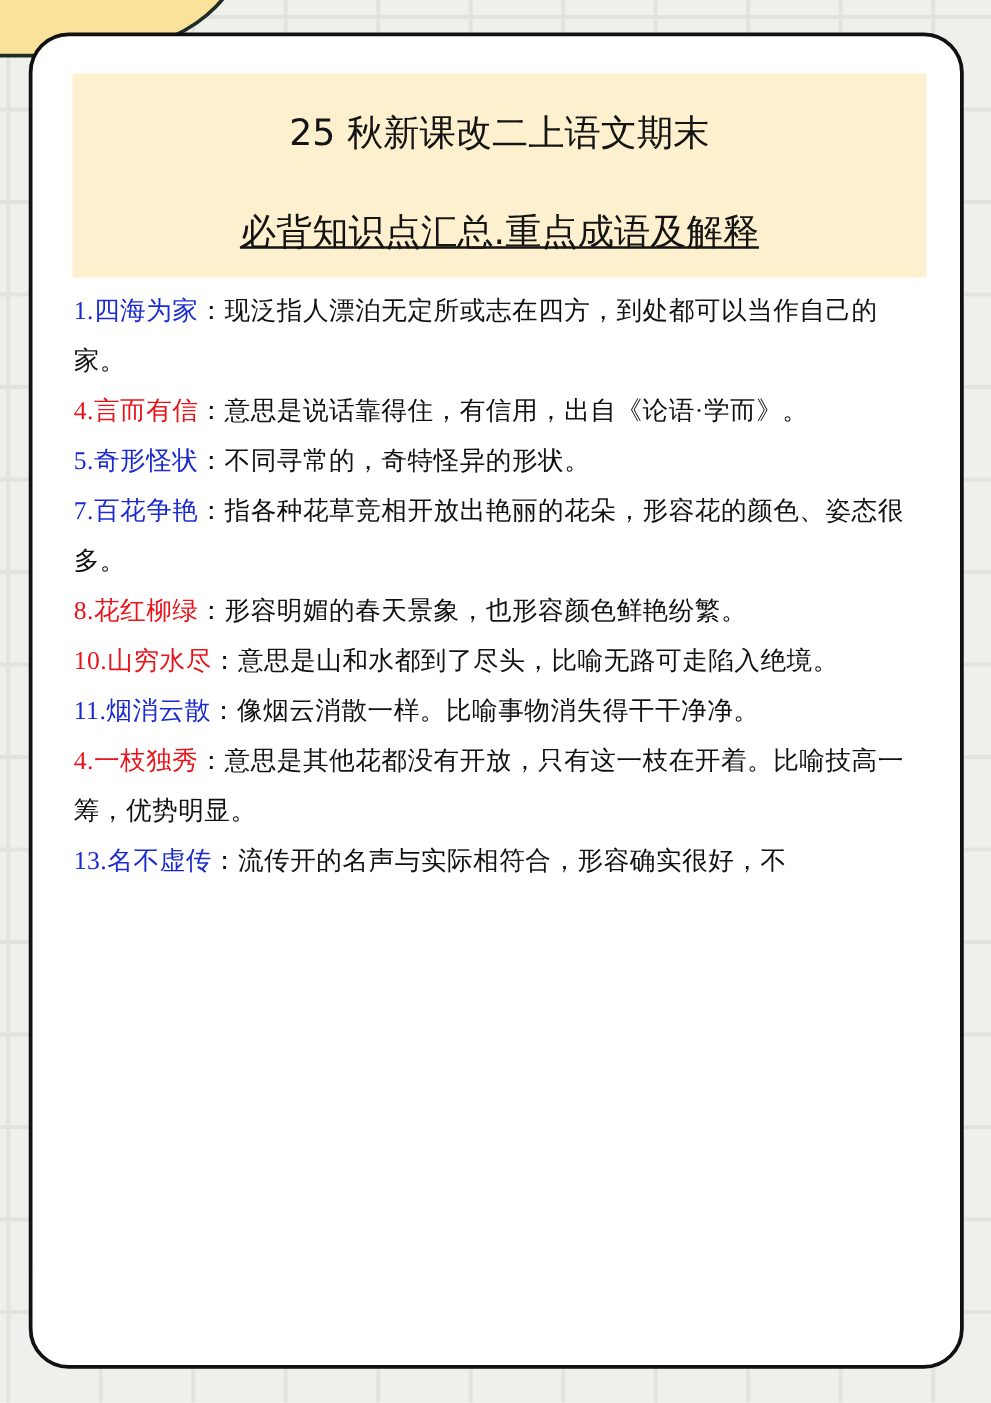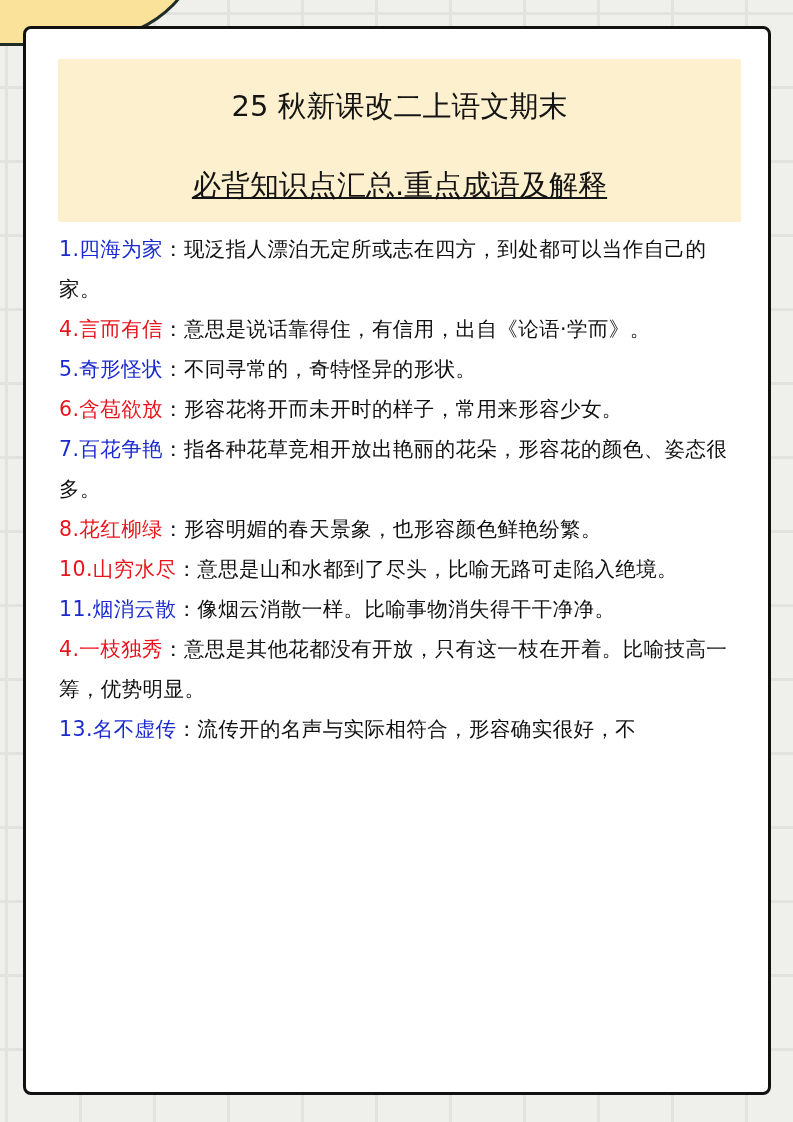--- a/index.html
+++ b/index.html
@@ -31,21 +31,21 @@
       z-index: 1;
     }
     .card {
       position: absolute;
       left: 23px;
       top: 26px;
       width: 742px;
       height: 1063px;
       background: #ffffff;
       border: 3px solid #111111;
-      border-radius: 8px;
+      border-radius: 32px;
       box-sizing: content-box;
       z-index: 2;
       overflow: hidden;
     }
     .header-box {
       position: absolute;
       left: 32px;
       top: 30px;
       width: 683px;
       height: 163px;
@@ -65,41 +65,40 @@
     .entries {
       position: absolute;
       left: 33px;
       top: 200px;
       width: 684px;
       font-size: 20.5px;
       line-height: 40px;
       color: #111111;
       letter-spacing: 0.4px;
     }
-    .entry { margin: 0; padding: 0; }
+    .entry { margin: 0; padding: 0; font-family: Liberation Serif, serif; }
     .term.blue { color: #1a2ad0; }
     .term.red { color: #e8141c; }
     .colon { color: #111111; }
   </style>
 </head>
 <body>
 
 <div class="bubble"></div>
 
 <div class="card">
   <div class="header-box">
     <div class="title-line l1">25 秋新课改二上语文期末</div>
     <div class="title-line l2">必背知识点汇总.重点成语及解释</div>
   </div>
 
   <div class="entries">
     <p class="entry"><span class="term blue">1.四海为家</span><span class="colon">：</span><span>现泛指人漂泊无定所或志在四方，到处都可以当作自己的家。</span></p>
     <p class="entry"><span class="term red">4.言而有信</span><span class="colon">：</span><span>意思是说话靠得住，有信用，出自《论语·学而》。</span></p>
     <p class="entry"><span class="term blue">5.奇形怪状</span><span class="colon">：</span><span>不同寻常的，奇特怪异的形状。</span></p>
-    <p class="entry"><span class="term red">6.含苞欲放</span><span class="colon">：</span><span>形容花将开而未开时的样子，常用来形容少女。</span></p>
     <p class="entry"><span class="term blue">7.百花争艳</span><span class="colon">：</span><span>指各种花草竞相开放出艳丽的花朵，形容花的颜色、姿态很多。</span></p>
     <p class="entry"><span class="term red">8.花红柳绿</span><span class="colon">：</span><span>形容明媚的春天景象，也形容颜色鲜艳纷繁。</span></p>
     <p class="entry"><span class="term red">10.山穷水尽</span><span class="colon">：</span><span>意思是山和水都到了尽头，比喻无路可走陷入绝境。</span></p>
     <p class="entry"><span class="term blue">11.烟消云散</span><span class="colon">：</span><span>像烟云消散一样。比喻事物消失得干干净净。</span></p>
     <p class="entry"><span class="term red">4.一枝独秀</span><span class="colon">：</span><span>意思是其他花都没有开放，只有这一枝在开着。比喻技高一筹，优势明显。</span></p>
     <p class="entry"><span class="term blue">13.名不虚传</span><span class="colon">：</span><span>流传开的名声与实际相符合，形容确实很好，不</span></p>
   </div>
 </div>
 
 </body></html>

